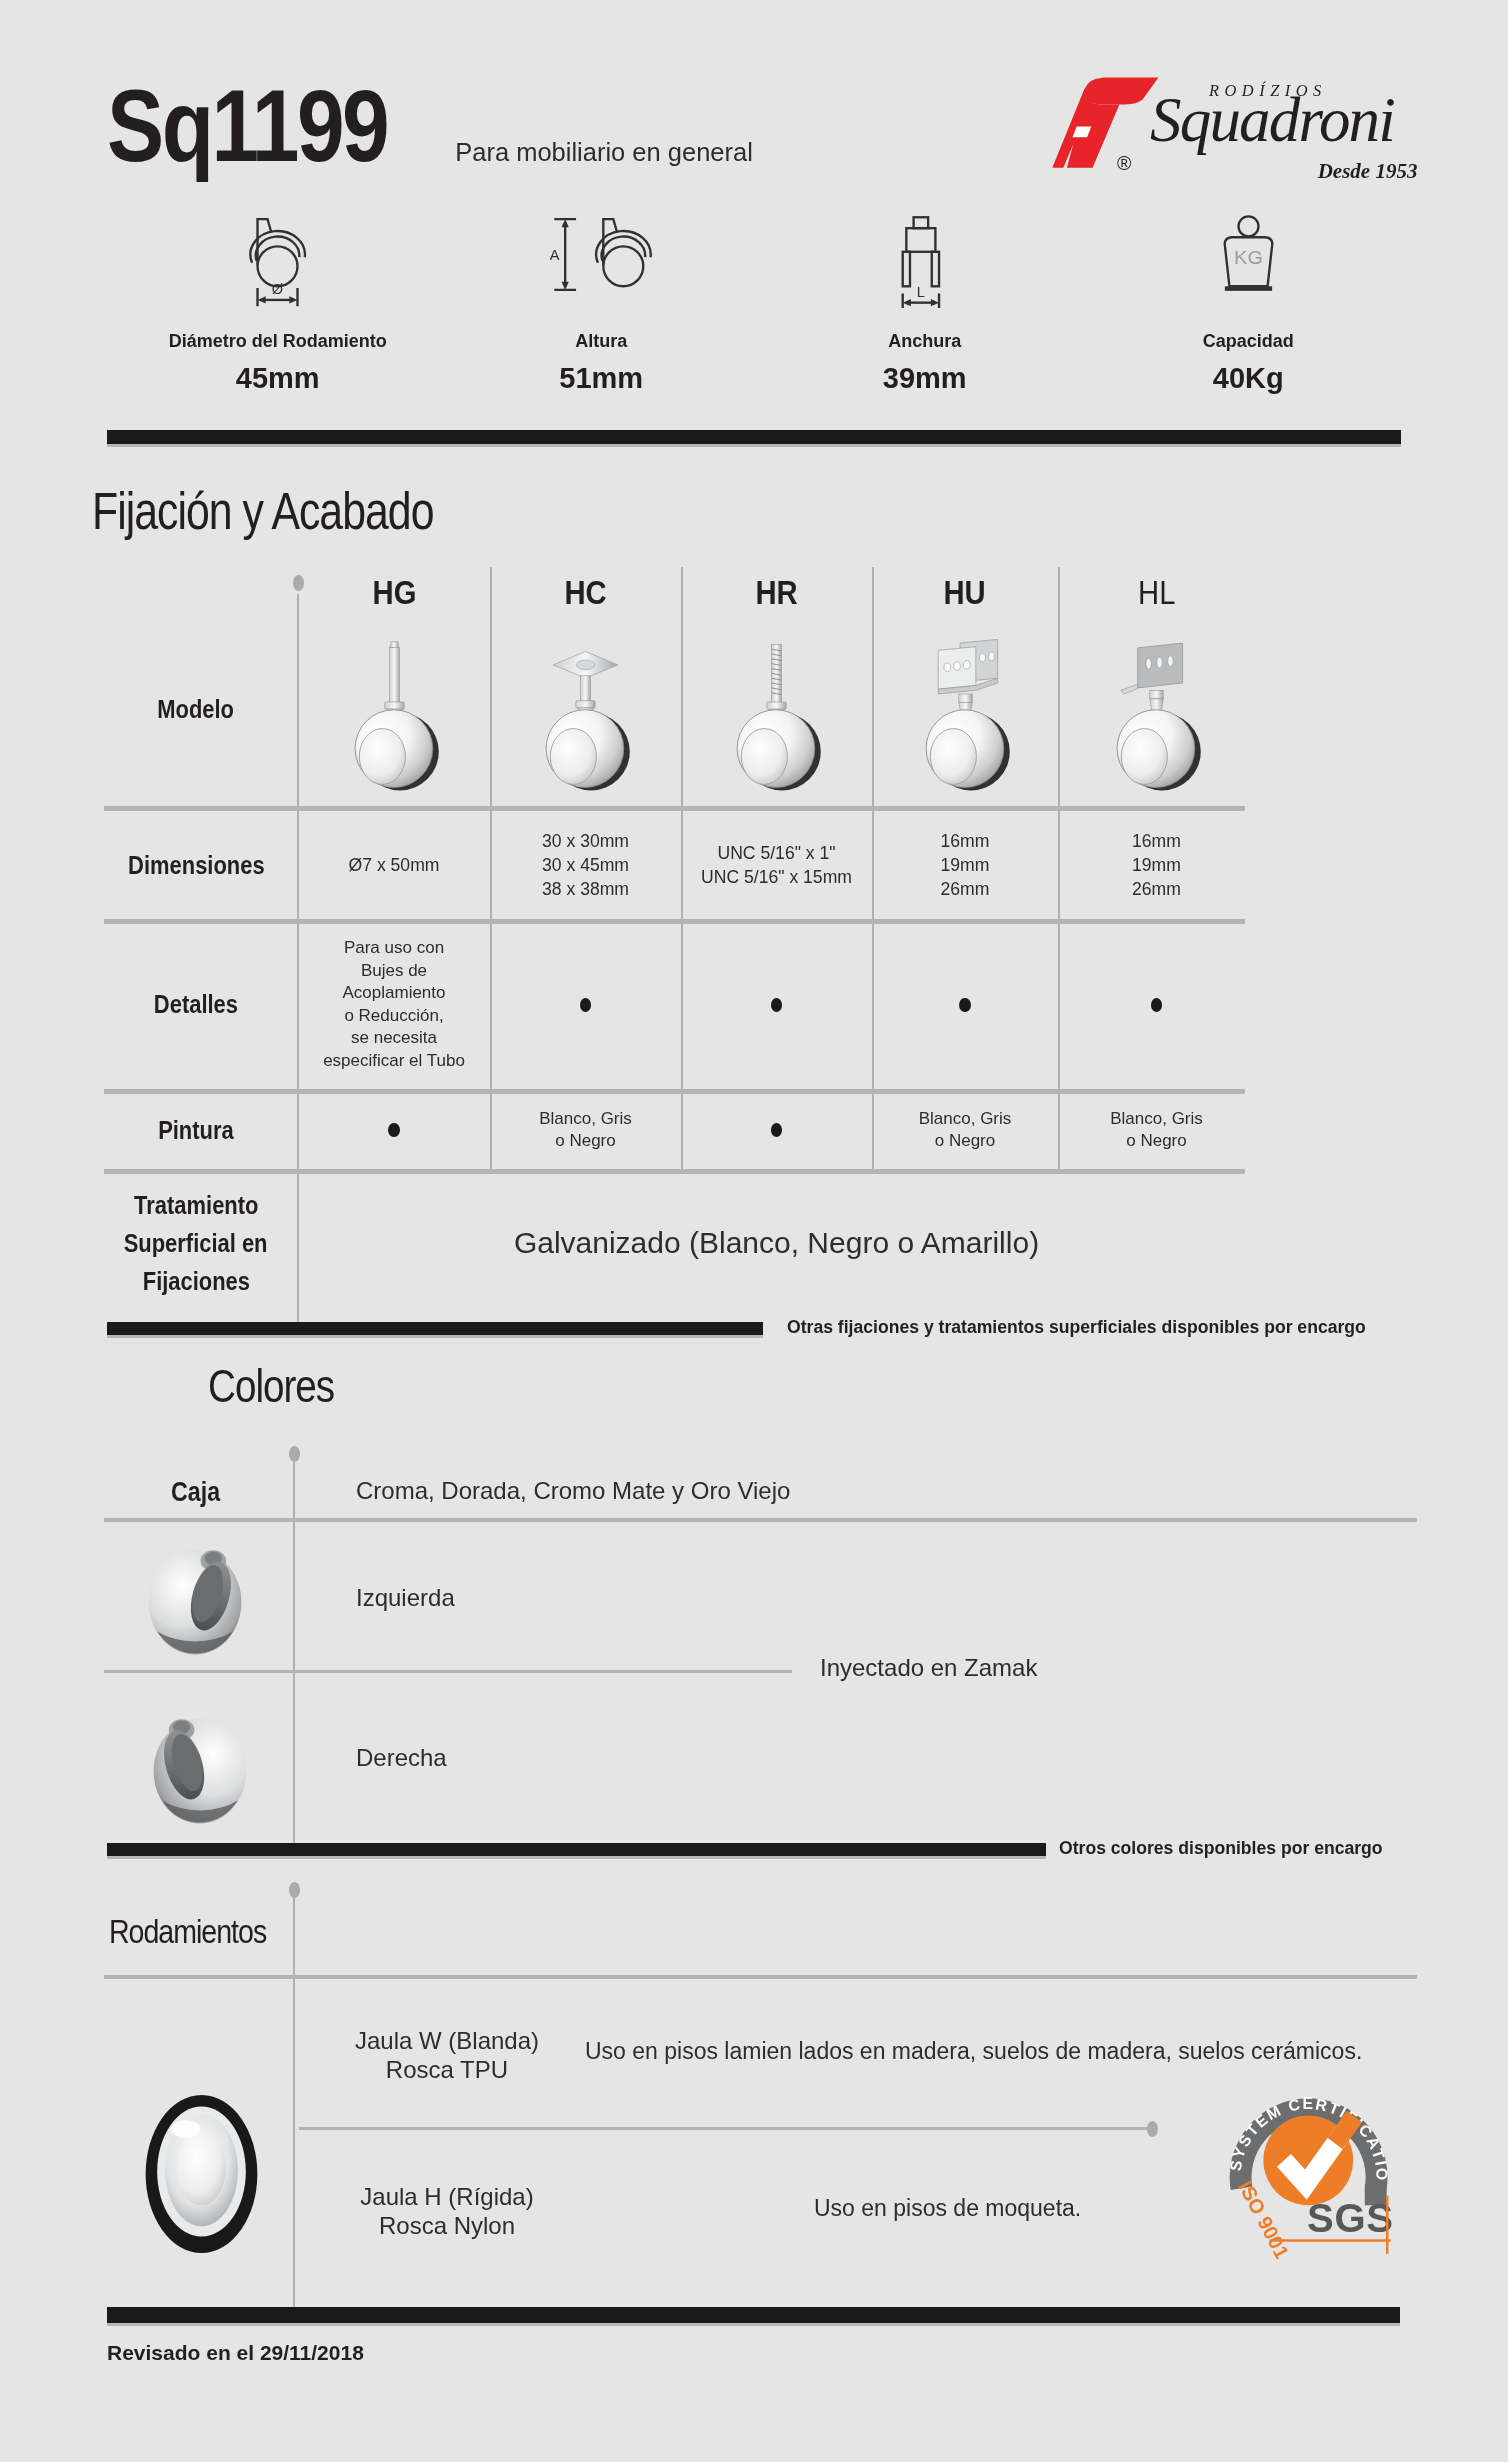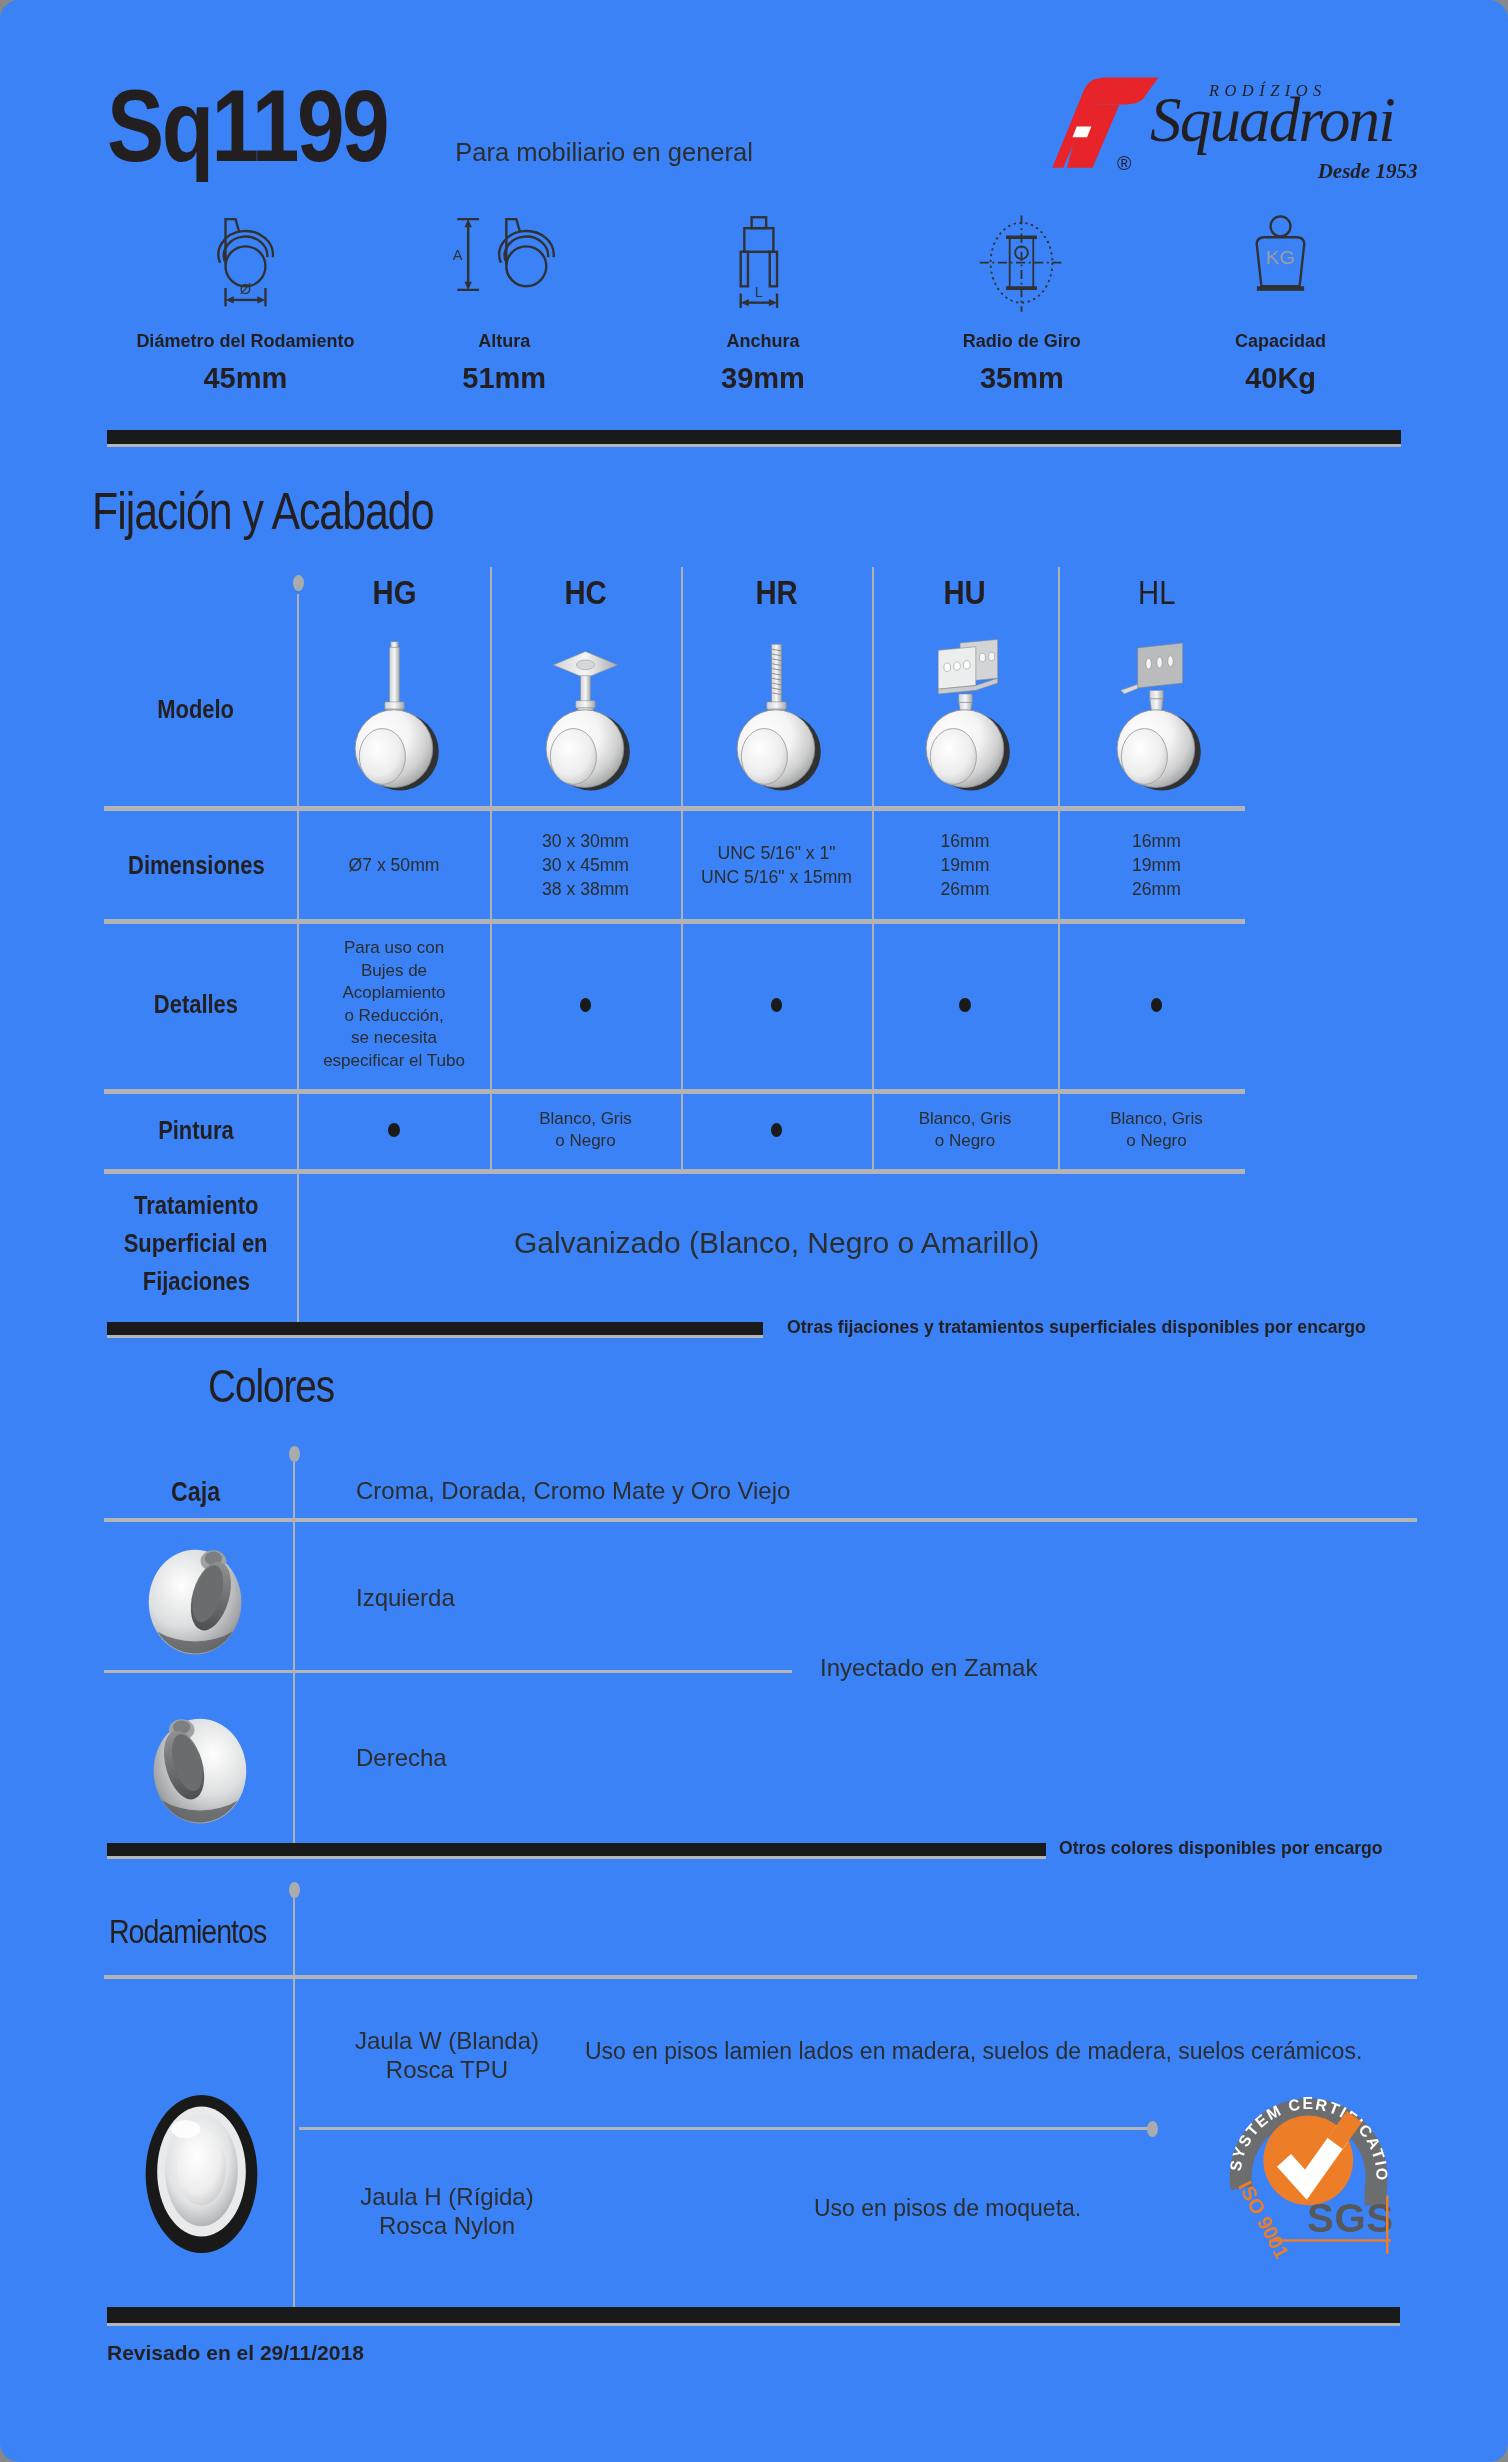--- a/index.html
+++ b/index.html
@@ -1,17 +1,17 @@
 <!DOCTYPE html>
 <html style="font-size:9.7px"><head>
 <meta charset="utf-8">
 <style>
   html,body{margin:0;padding:0;background:#888;}
-  .page{position:relative;width:1508px;height:2462px;background:#3b82f6;overflow:hidden;
-        font-family:"Liberation Sans","DejaVu Sans",sans-serif;color:#231f20;border-radius:19px;}
+  .page{position:relative;width:1508px;height:2462px;background:#e5e5e5;overflow:hidden;
+        font-family:"Liberation Sans","DejaVu Sans",sans-serif;color:#231f20;}
   .abs{position:absolute;}
   .bar{background:#1a1a1a;border-bottom:3px solid #b4b6b8;}
   .hline{background:#b2b4b6;}
   .vline{background:#aeb0b2;width:1.8px;}
   .gdot{background:#a9abad;border-radius:50%;width:11px;height:16px;}
   .bdot{background:#1a1a1a;border-radius:50%;width:11.6px;height:14px;display:inline-block;}
   .cond{transform:scaleX(0.84);transform-origin:0 100%;display:inline-block;letter-spacing:-1.2px;}
   .condc{transform:scaleX(0.86);transform-origin:50% 50%;display:inline-block;}
   .title-row{display:flex;align-items:baseline;}
   .sq-title{font-size:102px;font-weight:bold;letter-spacing:-3px;}
@@ -147,32 +147,20 @@
         <path d="M36,92 L36,108 M76,92 L76,108"></path>
         <path d="M42,102 L70,102"></path>
         <polygon points="36,102 45,98 45,106" fill="#2f3133" stroke="none"></polygon>
         <polygon points="76,102 67,98 67,106" fill="#2f3133" stroke="none"></polygon>
         <text x="56" y="96" text-anchor="middle" font-size="16" fill="#2f3133" stroke="none">L</text>
       </svg>
       <div class="spec-label">Anchura</div>
       <div class="spec-value">39mm</div>
     </div>
 
-    <div class="spec">
-      <svg width="109" height="109" viewBox="0 0 120 120" fill="none" stroke="#2f3133" stroke-width="2">
-        <ellipse cx="60" cy="58" rx="34" ry="44" stroke-dasharray="2.5 4"></ellipse>
-        <path d="M14,58 L106,58" stroke-dasharray="10 4 2 4"></path>
-        <path d="M60,6 L60,112" stroke-dasharray="10 4 2 4"></path>
-        <rect x="47" y="30" width="26" height="56"></rect>
-        <path d="M43,30 L77,30 M43,86 L77,86" stroke-width="4"></path>
-        <circle cx="60" cy="47" r="7"></circle>
-      </svg>
-      <div class="spec-label">Radio de Giro</div>
-      <div class="spec-value">35mm</div>
-    </div>
 
     <div class="spec">
       <svg width="109" height="109" viewBox="0 0 120 120" fill="none" stroke="#2f3133" stroke-width="2.6">
         <circle cx="60" cy="18" r="11"></circle>
         <path d="M42,30 L78,30 C84,30 87,34 86,39 L81,84 L39,84 L34,39 C33,34 36,30 42,30 Z"></path>
         <rect x="34" y="84" width="52" height="5" fill="#2f3133" stroke="none"></rect>
         <text x="60" y="60" text-anchor="middle" font-size="22" fill="#9b9da0" stroke="none">KG</text>
       </svg>
       <div class="spec-label">Capacidad</div>
       <div class="spec-value">40Kg</div>

